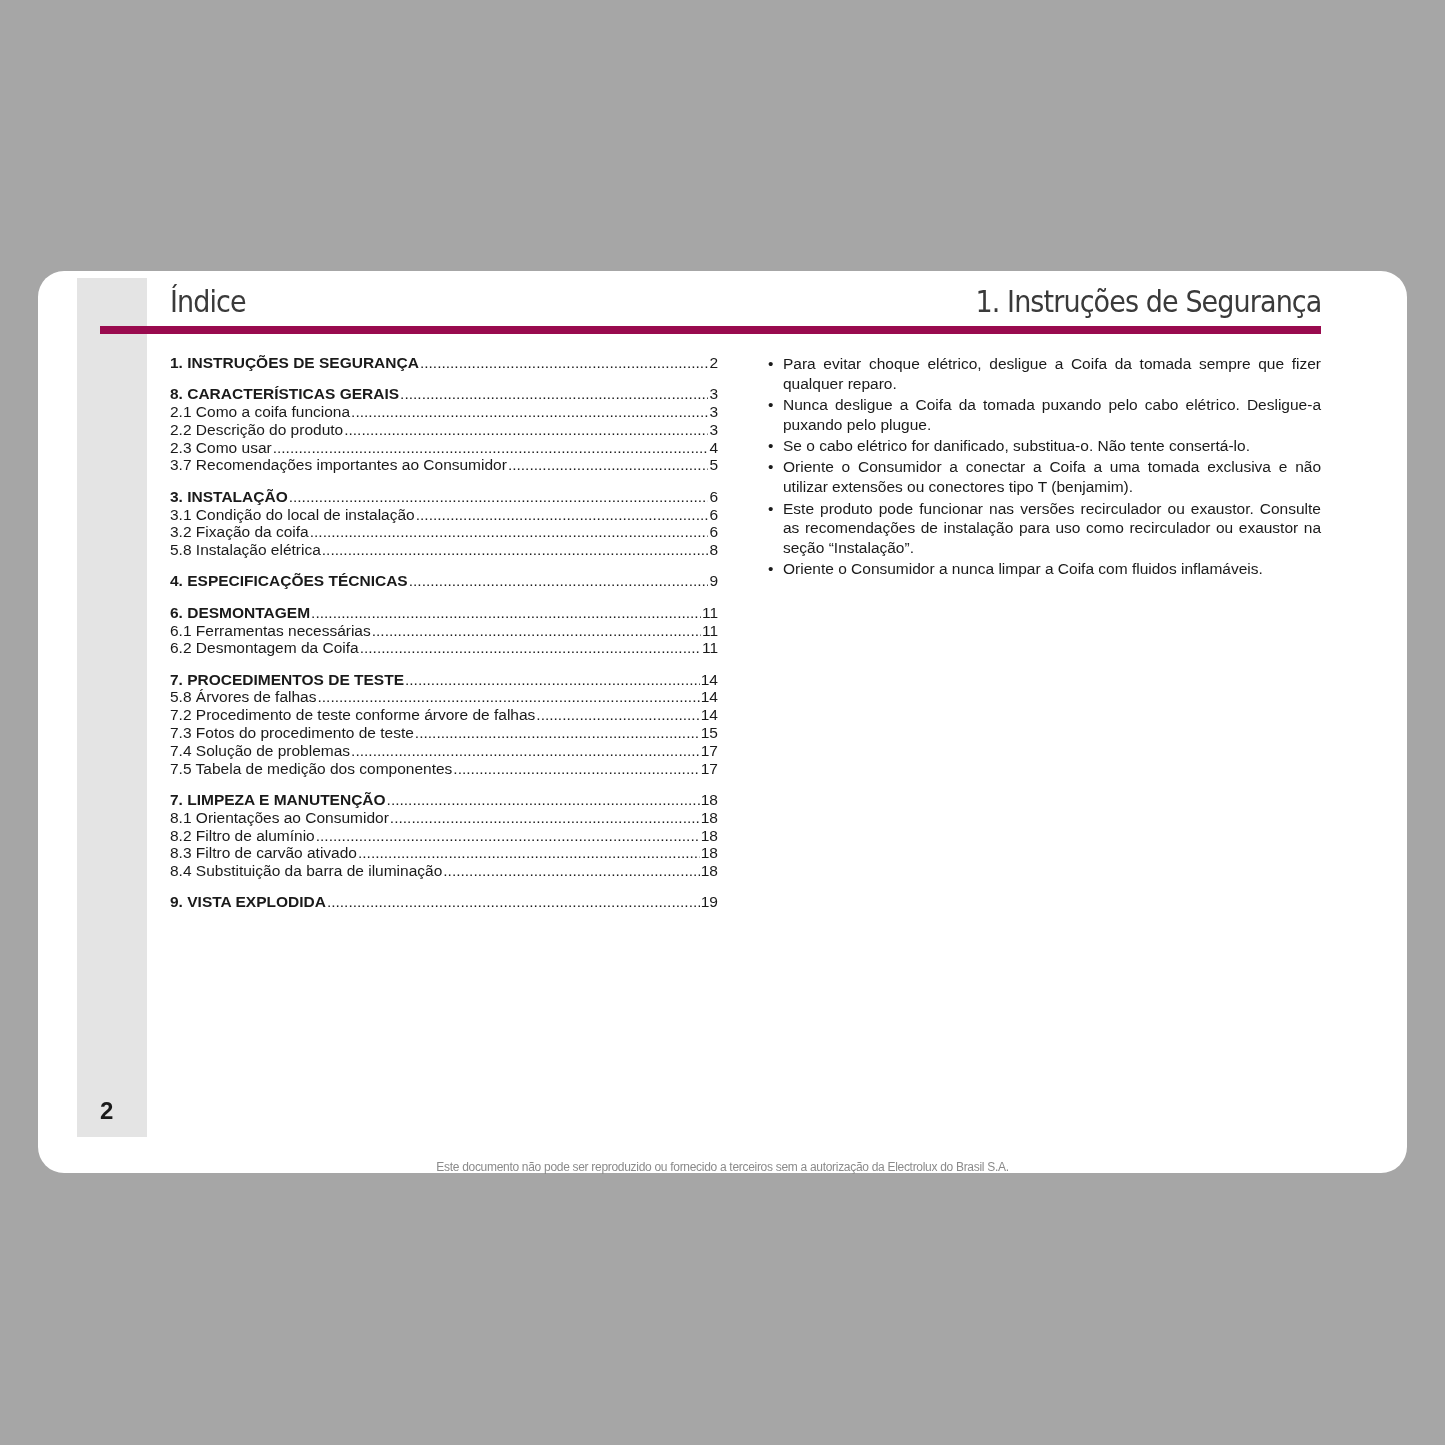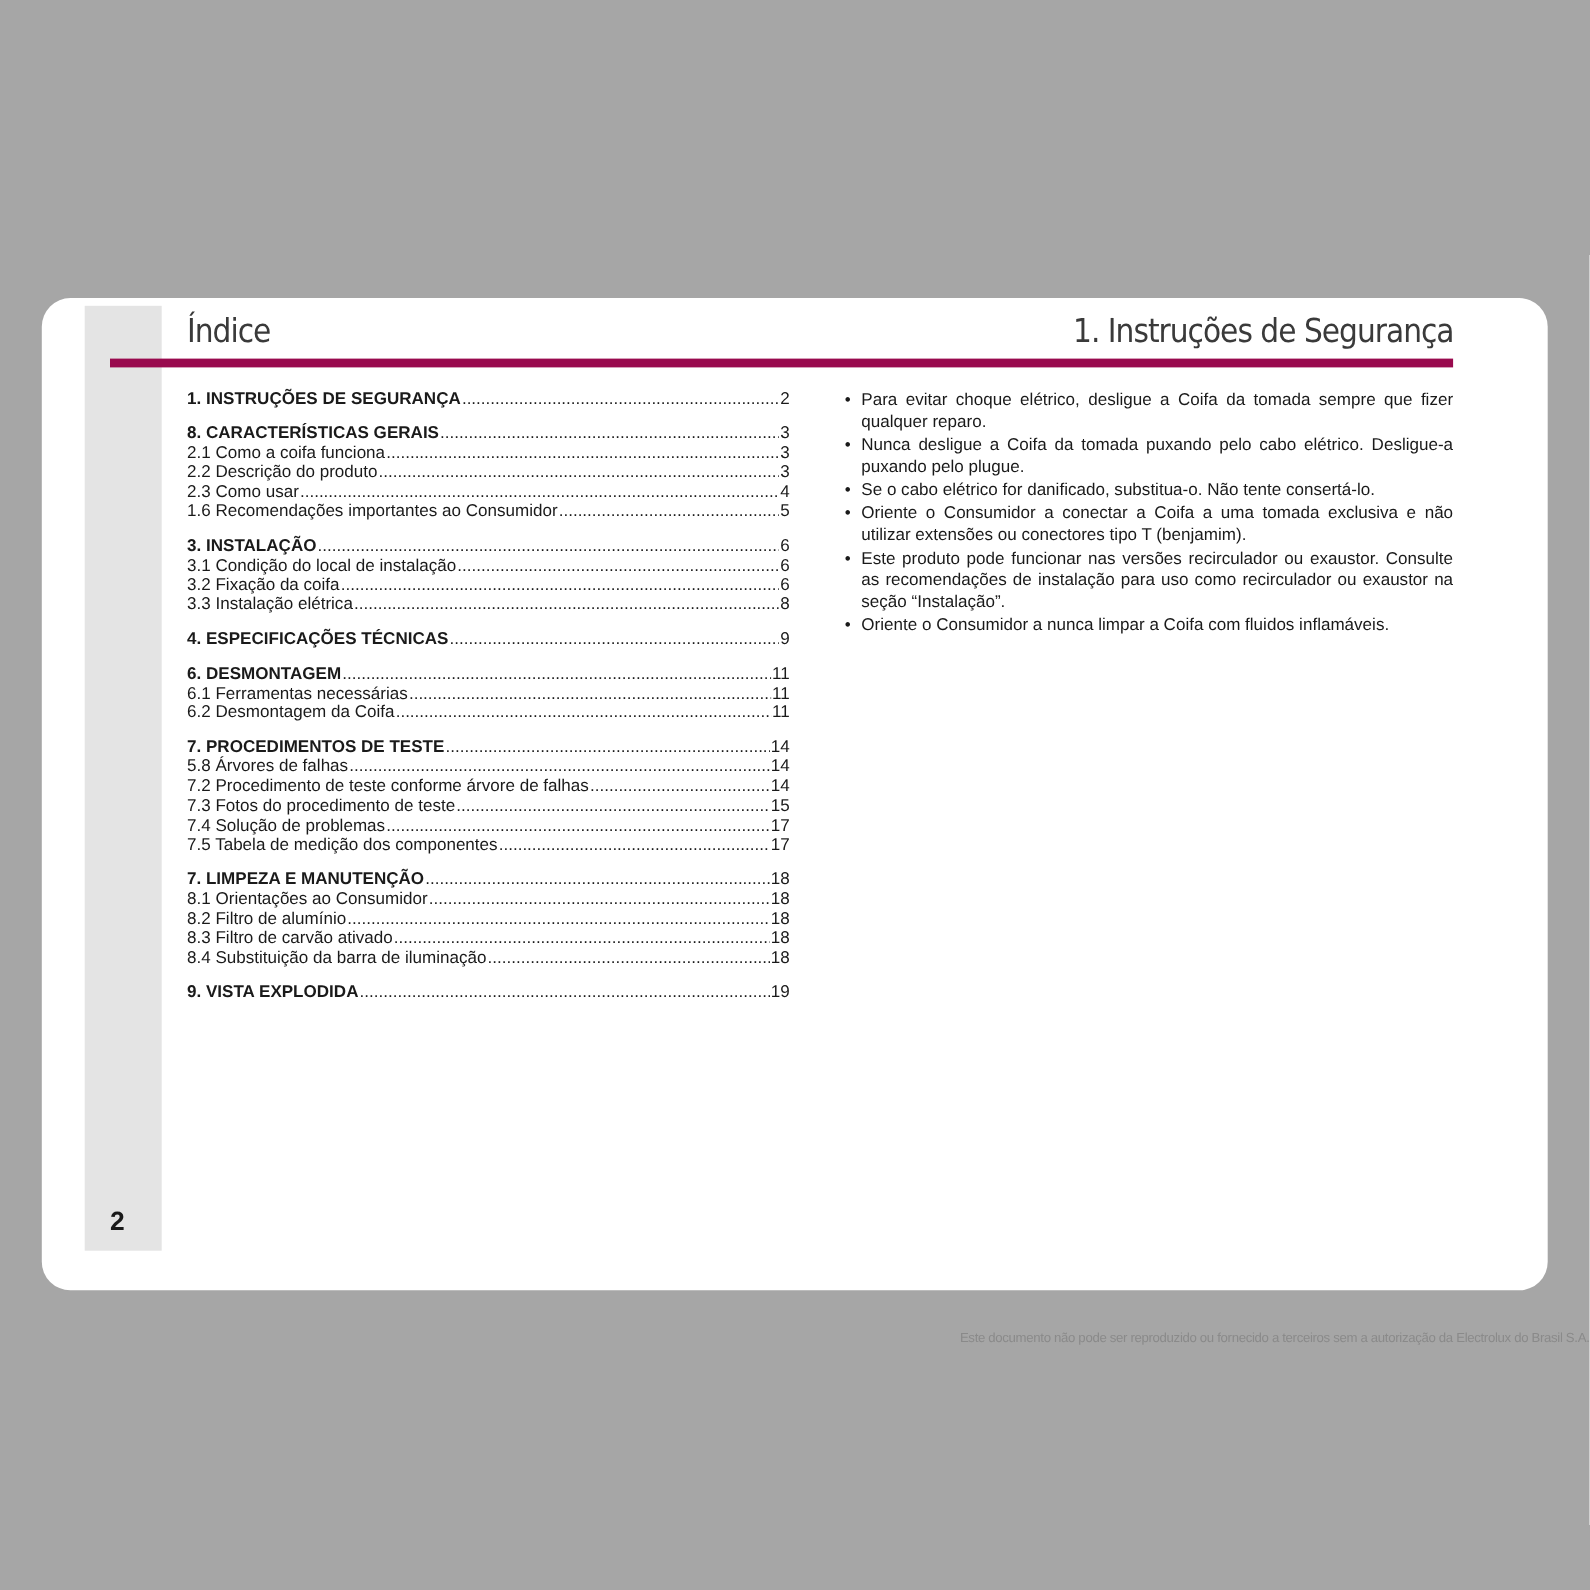--- a/index.html
+++ b/index.html
@@ -87,22 +87,22 @@
     position: relative;
     padding-left: 15px;
     margin-bottom: 1.5px;
   }
   .bullets li .dot {
     position: absolute; left: 0; top: 0;
   }
   .footer {
     position: absolute;
     left: 0; width: 1445px;
-    top: 1209px;
-    text-align: right;
+    top: 1160px;
+    text-align: center;
     font-size: 12px;
     color: #8a8a8a;
     letter-spacing: -0.3px;
   }
 </style>
 </head>
 <body>
 
 <div class="card"></div>
 <div class="sidebar"></div>
@@ -135,21 +135,21 @@
         <span class="toc-label">2.2 Descrição do produto</span>
         <span class="toc-dots"></span>
         <span class="toc-page">3</span>
       </div>
       <div class="toc-row">
         <span class="toc-label">2.3 Como usar</span>
         <span class="toc-dots"></span>
         <span class="toc-page">4</span>
       </div>
       <div class="toc-row">
-        <span class="toc-label">1.6 Recomendações importantes ao Consumidor</span>
+        <span class="toc-label">3.7 Recomendações importantes ao Consumidor</span>
         <span class="toc-dots"></span>
         <span class="toc-page">5</span>
       </div>
     </div>
     <div class="toc-group">
       <div class="toc-row main">
         <span class="toc-label">3. INSTALAÇÃO</span>
         <span class="toc-dots"></span>
         <span class="toc-page">6</span>
       </div>
@@ -157,21 +157,21 @@
         <span class="toc-label">3.1 Condição do local de instalação</span>
         <span class="toc-dots"></span>
         <span class="toc-page">6</span>
       </div>
       <div class="toc-row">
         <span class="toc-label">3.2 Fixação da coifa</span>
         <span class="toc-dots"></span>
         <span class="toc-page">6</span>
       </div>
       <div class="toc-row">
-        <span class="toc-label">3.3 Instalação elétrica</span>
+        <span class="toc-label">5.8 Instalação elétrica</span>
         <span class="toc-dots"></span>
         <span class="toc-page">8</span>
       </div>
     </div>
     <div class="toc-group">
       <div class="toc-row main">
         <span class="toc-label">4. ESPECIFICAÇÕES TÉCNICAS</span>
         <span class="toc-dots"></span>
         <span class="toc-page">9</span>
       </div>

